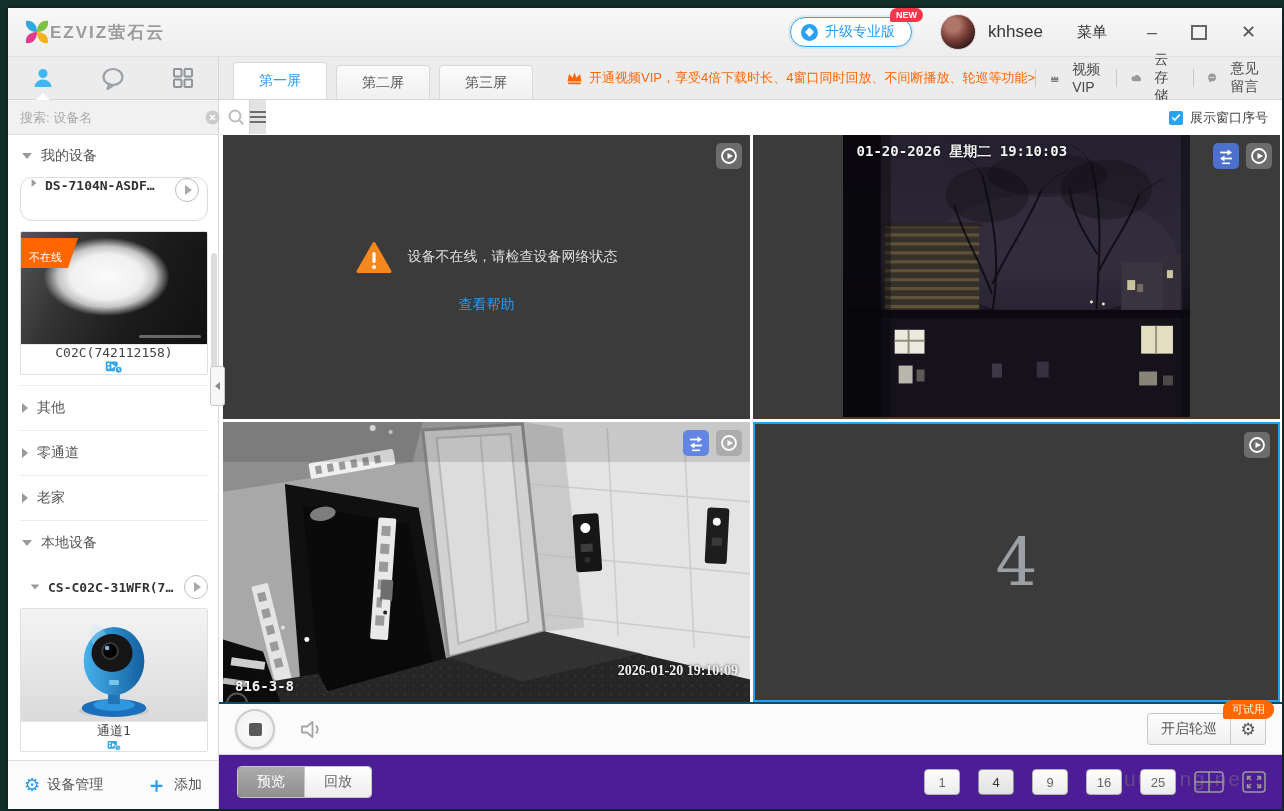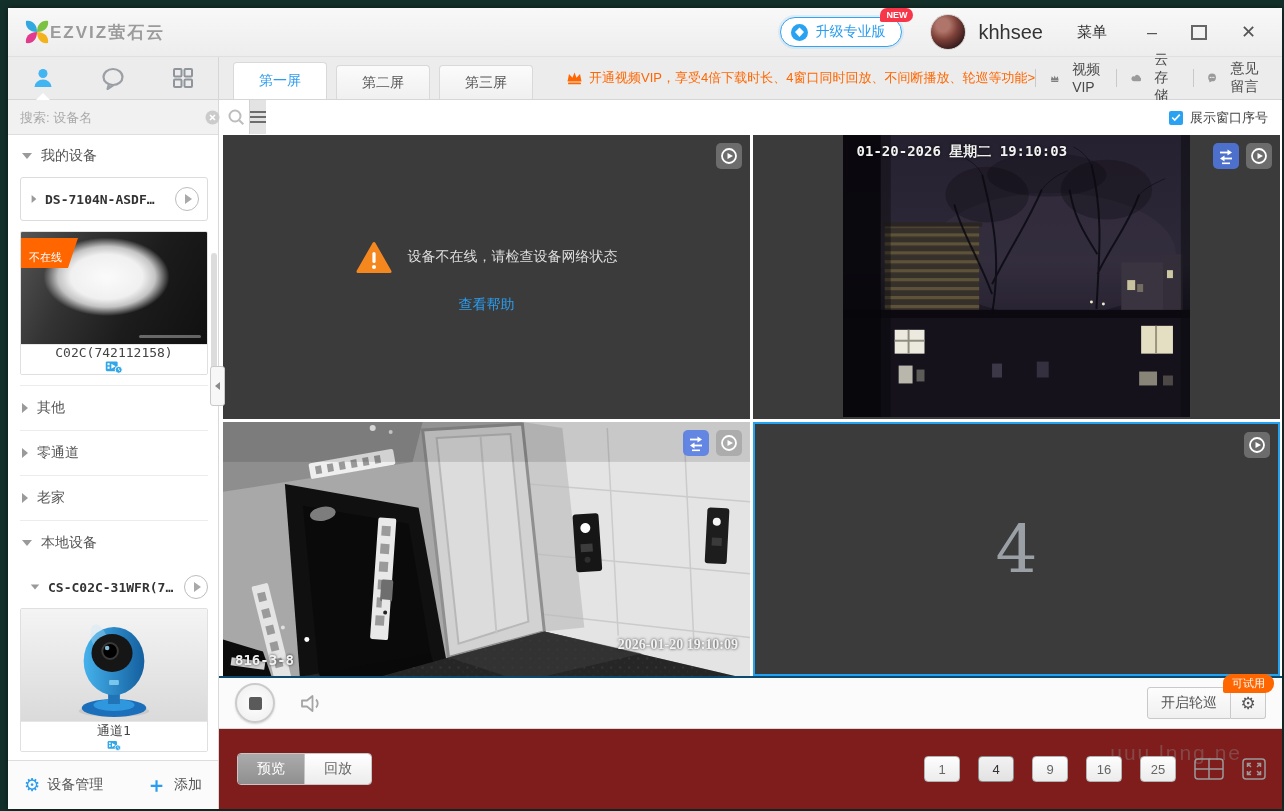--- a/index.html
+++ b/index.html
@@ -6,21 +6,21 @@
   body{width:1284px;height:811px;overflow:hidden;background:#14302a;font-family:"Liberation Sans",sans-serif;position:relative;}
   .window{position:absolute;left:8px;top:8px;width:1274px;height:801px;background:#fff;display:flex;flex-direction:column;box-shadow:0 0 6px rgba(0,0,0,.5);}
   
   .titlebar{height:48px;background:linear-gradient(#f8f8f8,#ededed);border-bottom:1px solid #e0e0e0;display:flex;align-items:center;flex:0 0 auto;}
   .logo{display:flex;align-items:center;margin-left:16px;}
   .app-title{font-size:17px;color:#9b9b9b;letter-spacing:2px;font-weight:bold;}
   .tb-right{margin-left:auto;display:flex;align-items:center;}
   .upgrade{position:relative;display:flex;align-items:center;gap:7px;border:1px solid #35a3f0;box-shadow:0 0 0 2px rgba(53,163,240,.12);border-radius:16px;height:28px;padding:0 16px 0 10px;color:#2b9df0;font-size:14px;background:#fff;cursor:pointer;}
   .new-badge{position:absolute;top:-10px;right:-12px;background:#f8364a;color:#fff;font-size:9px;font-weight:bold;padding:2px 6px;border-radius:8px 8px 8px 2px;}
   .avatar{width:34px;height:34px;border-radius:50%;margin-left:28px;background:radial-gradient(circle at 35% 30%,#b0756a 0 20%,#7c4038 45%,#3a1d1e 75%,#241214 100%);border:1px solid #d8d8d8;}
-  .username{font-size:20px;color:#333;margin-left:12px;}
+  .username{font-size:17px;color:#333;margin-left:12px;}
   .menu-label{font-size:15px;color:#333;margin-left:34px;cursor:pointer;}
   .winctrl{display:flex;align-items:center;gap:34px;margin:0 26px 0 40px;color:#555;}
   .winctrl span{cursor:pointer;}
   .wc-min{font-size:18px;line-height:10px;}
   .wc-max{width:12px;height:11px;border:2px solid #666;display:inline-block;}
   .wc-close{font-size:18px;}
   
   .toolbar{height:42px;background:#ececec;border-bottom:1px solid #d6d6d6;display:flex;flex:0 0 auto;}
   .side-tabs{width:210px;flex:0 0 auto;border-right:1px solid #d6d6d6;display:flex;align-items:center;justify-content:space-around;position:relative;}
   .side-tab{width:46px;height:100%;display:flex;align-items:center;justify-content:center;cursor:pointer;position:relative;}
@@ -38,21 +38,21 @@
   .search-row{height:34px;background:#f1f1f1;border-bottom:1px solid #dedede;display:flex;align-items:stretch;flex:0 0 auto;}
   .search-box{flex:1;display:flex;align-items:center;padding-left:10px;gap:7px;}
   .search-box input{border:none;outline:none;background:transparent;flex:1;min-width:0;font-size:13px;color:#444;font-family:"Liberation Sans",sans-serif;}
   .search-box input::placeholder{color:#a9a9a9;}
   .burger{width:36px;background:#e3e3e3;border-left:1px solid #d2d2d2;display:flex;align-items:center;justify-content:center;cursor:pointer;}
   .tree{flex:1;overflow:hidden;padding:0 10px 0 12px;position:relative;}
   .sec-row{display:flex;align-items:center;gap:9px;padding:12px 2px 10px;color:#555;font-size:14px;cursor:pointer;}
   .sec-row.bordered{border-top:1px solid #ececec;padding:13px 2px;}
   .arr-r{width:0;height:0;border-top:5px solid transparent;border-bottom:5px solid transparent;border-left:6px solid #9a9a9a;}
   .arr-d{width:0;height:0;border-left:5px solid transparent;border-right:5px solid transparent;border-top:6px solid #9a9a9a;}
-  .dev-card{border:1px solid #dcdcdc;border-radius:3px;height:42px;display:flex;align-items:center;padding:0 8px 0 10px;gap:8px;margin:2px 0 10px;cursor:pointer;background:#fff;}
+  .dev-card{border:1px solid #dcdcdc;border-radius:12px;height:42px;display:flex;align-items:flex-start;padding:0 8px 0 10px;gap:8px;margin:2px 0 10px;cursor:pointer;background:#fff;}
   .dev-name{font-family:"DejaVu Sans Mono",monospace;font-weight:bold;font-size:13px;color:#333;flex:1;white-space:nowrap;overflow:hidden;}
   .play-circ{width:22px;height:22px;border:1px solid #bdbdbd;border-radius:50%;display:flex;align-items:center;justify-content:center;flex:0 0 auto;cursor:pointer;background:#fff;}
   .play-circ i{display:block;width:0;height:0;border-top:5px solid transparent;border-bottom:5px solid transparent;border-left:7px solid #a9a9a9;margin-left:2px;}
   .cam-card{border:1px solid #e0e0e0;border-radius:2px;margin:0 0 10px;overflow:hidden;}
   .thumb{height:112px;position:relative;}
   .thumb-offline{background:radial-gradient(90px 56px at 46% 40%,#fbfbfb 0%,#f0f0f0 40%,#c4c4c4 54%,rgba(70,70,70,0) 70%),linear-gradient(115deg,#555 0%,#333 30%,#1c1c1c 62%,#101010 100%);}
   .osd-smudge{position:absolute;right:6px;bottom:6px;width:62px;height:3px;background:rgba(255,255,255,.35);border-radius:2px;}
   .ribbon{position:absolute;left:0;top:6px;background:#f60;color:#fff;font-size:11px;padding:12px 16px 3px 8px;clip-path:polygon(0 0,100% 0,calc(100% - 10px) 100%,0 100%);}
   .cam-label{height:29px;border-top:1px solid #e6e6e6;display:flex;align-items:center;padding:0 8px;background:#fff;flex-direction:column;}
   .cam-name{font-family:"DejaVu Sans Mono",monospace;font-size:13px;color:#444;flex:1;}
@@ -90,21 +90,21 @@
   
   .controlbar{height:50px;background:#fbfbfb;border-top:2px solid #0c4a6e;display:flex;align-items:center;padding:0 16px;flex:0 0 auto;position:relative;}
   .stop-btn{width:36px;height:36px;border-radius:50%;border:2px solid #cbcbcb;background:radial-gradient(#ffffff,#ededed);display:flex;align-items:center;justify-content:center;cursor:pointer;box-shadow:0 1px 2px rgba(0,0,0,.15);}
   .stop-sq{width:13px;height:13px;border-radius:2px;background:#5a5a5a;}
   .spk{margin-left:24px;cursor:pointer;display:flex;}
   .patrol-group{margin-left:auto;display:flex;position:relative;}
   .patrol-btn{height:30px;padding:0 13px;background:linear-gradient(#fdfdfd,#f0f0f0);border:1px solid #c9c9c9;border-radius:3px 0 0 3px;font-size:14px;color:#555;display:flex;align-items:center;cursor:pointer;}
   .gear-btn{width:34px;height:30px;border:1px solid #c9c9c9;border-left:none;border-radius:0 3px 3px 0;background:linear-gradient(#fdfdfd,#f0f0f0);display:flex;align-items:center;justify-content:center;cursor:pointer;color:#555;font-size:17px;}
   .trial-badge{position:absolute;top:-13px;right:-8px;background:#f60;color:#fff;font-size:11px;padding:2px 9px;border-radius:9px 9px 9px 2px;z-index:3;}
   
-  .footer{height:48px;background:#7f1d1d;border-top:1px solid #d8d8d8;display:flex;align-items:center;padding:16px 16px;flex:0 0 auto;position:relative;}
+  .footer{height:48px;background:#4c1d95;border-top:1px solid #d8d8d8;display:flex;align-items:center;padding:3px 16px;flex:0 0 auto;position:relative;}
   .toggle{display:flex;height:30px;border:1px solid #c6c6c6;border-radius:4px;overflow:hidden;margin-left:2px;}
   .tg{width:66px;display:flex;align-items:center;justify-content:center;font-size:14px;cursor:pointer;}
   .tg.active{background:linear-gradient(#ababab,#8f8f8f);color:#fff;}
   .tg.inactive{background:linear-gradient(#ffffff,#ececec);color:#666;border-left:1px solid #c6c6c6;}
   .layouts{margin-left:auto;display:flex;align-items:center;gap:18px;position:relative;z-index:1;}
   .lay-btn{min-width:26px;height:24px;padding:0 4px;border:1px solid #b3b3b3;border-radius:4px;background:linear-gradient(#fdfdfd,#ececec);color:#666;font-size:13px;display:flex;align-items:center;justify-content:center;cursor:pointer;}
   .lay-btn.active{border-color:#8d8d8d;background:linear-gradient(#f2f2f2,#e2e2e2);color:#333;}
   .lay-ic{cursor:pointer;display:flex;}
   .watermark{position:absolute;right:40px;top:12px;font-size:21px;letter-spacing:2px;color:rgba(150,150,150,.35);z-index:0;pointer-events:none;}
 </style>

